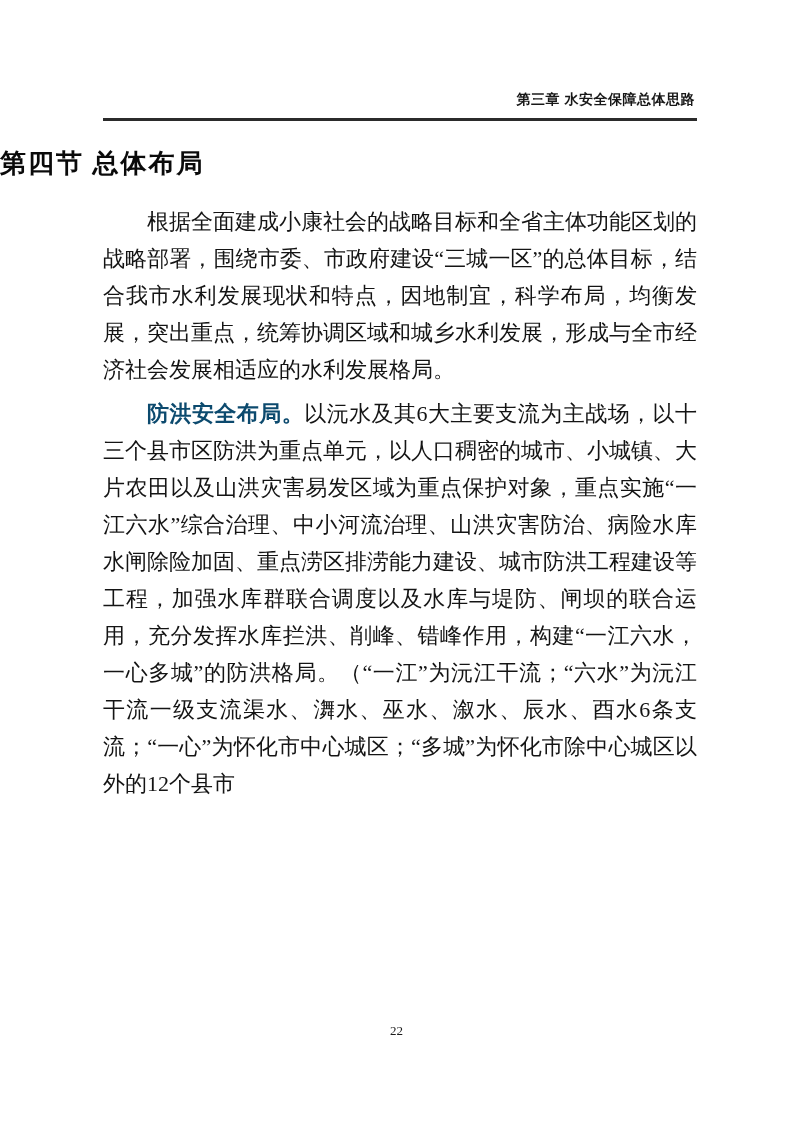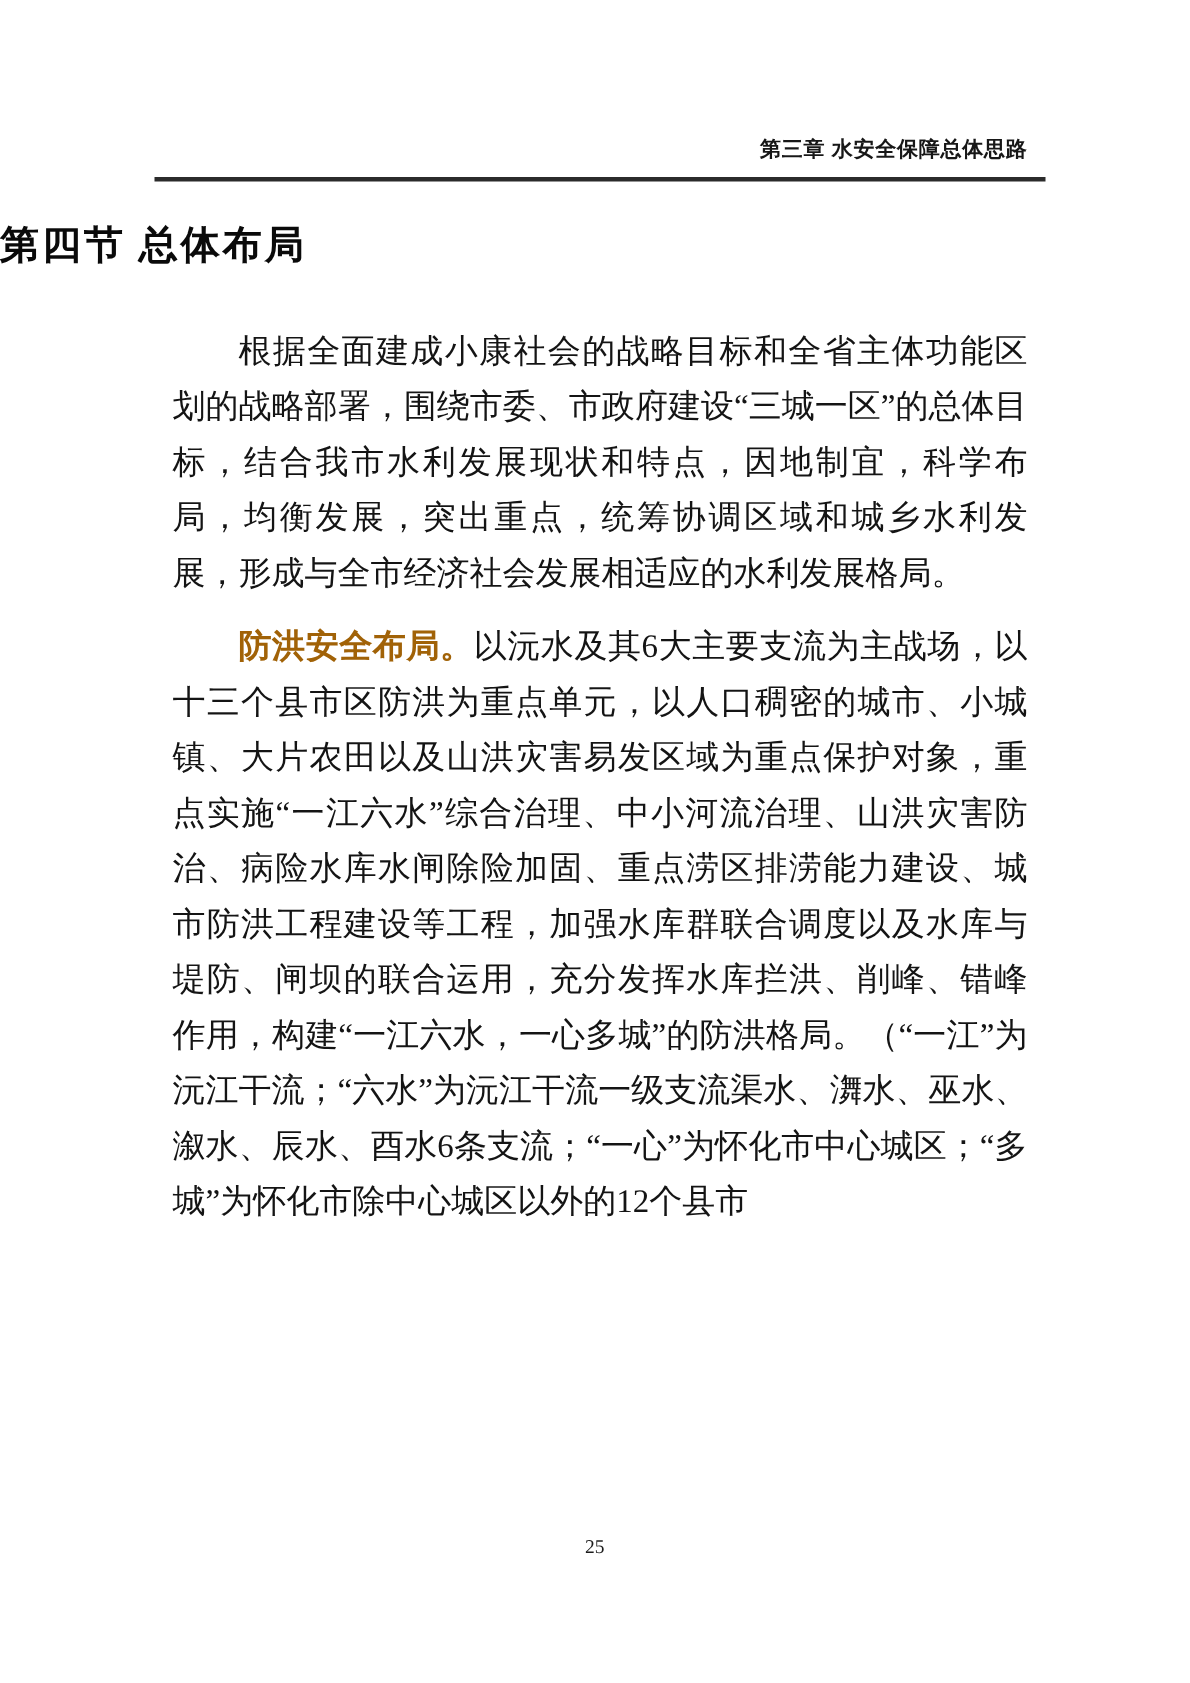--- a/index.html
+++ b/index.html
@@ -12,21 +12,21 @@
     width: 793px;
     height: 1122px;
     background: #ffffff;
     color: #1c1c1c;
     font-family: "Liberation Serif", "DejaVu Serif", serif;
     overflow: hidden;
   }
   .running-header {
     position: absolute;
     top: 91px;
-    left: 103px;
+    left: 113px;
     width: 594px;
     box-sizing: border-box;
     padding-right: 12px;
     text-align: right;
     font-family: "Liberation Sans", "DejaVu Sans", sans-serif;
     font-weight: bold;
     font-size: 14px;
     letter-spacing: 0.5px;
     color: #171717;
     white-space: nowrap;
@@ -55,30 +55,30 @@
     top: 203px;
     left: 103px;
     width: 594px;
     font-size: 22px;
     line-height: 37px;
     text-align: justify;
     text-justify: inter-character;
     color: #141414;
   }
   .body-text p {
-    margin: 12px;
+    margin: 0;
     text-indent: 2em;
   }
   .body-text p + p {
     margin-top: 7px;
   }
   .para-lead {
     font-weight: bold;
     font-family: "Liberation Sans", "DejaVu Sans", sans-serif;
-    color: #a16207;
+    color: #0c4a6e;
   }
   .page-number {
     position: absolute;
     top: 1023px;
     left: 0;
     width: 793px;
     text-align: center;
     font-size: 13px;
     color: #1c1c1c;
   }
@@ -92,15 +92,15 @@
 
   <div class="header-rule"></div>
 
   <h1 class="section-title">第四节 总体布局</h1>
 
   <div class="body-text">
     <p>根据全面建成小康社会的战略目标和全省主体功能区划的战略部署，围绕市委、市政府建设“三城一区”的总体目标，结合我市水利发展现状和特点，因地制宜，科学布局，均衡发展，突出重点，统筹协调区域和城乡水利发展，形成与全市经济社会发展相适应的水利发展格局。</p>
     <p><span class="para-lead">防洪安全布局。</span><span>以沅水及其6大主要支流为主战场，以十三个县市区防洪为重点单元，以人口稠密的城市、小城镇、大片农田以及山洪灾害易发区域为重点保护对象，重点实施“一江六水”综合治理、中小河流治理、山洪灾害防治、病险水库水闸除险加固、重点涝区排涝能力建设、城市防洪工程建设等工程，加强水库群联合调度以及水库与堤防、闸坝的联合运用，充分发挥水库拦洪、削峰、错峰作用，构建“一江六水，一心多城”的防洪格局。（“一江”为沅江干流；“六水”为沅江干流一级支流渠水、㵲水、巫水、溆水、辰水、酉水6条支流；“一心”为怀化市中心城区；“多城”为怀化市除中心城区以外的12个县市</span></p>
   </div>
 
-  <div class="page-number">25</div>
+  <div class="page-number">22</div>
 
 </div>
 
 </body></html>

